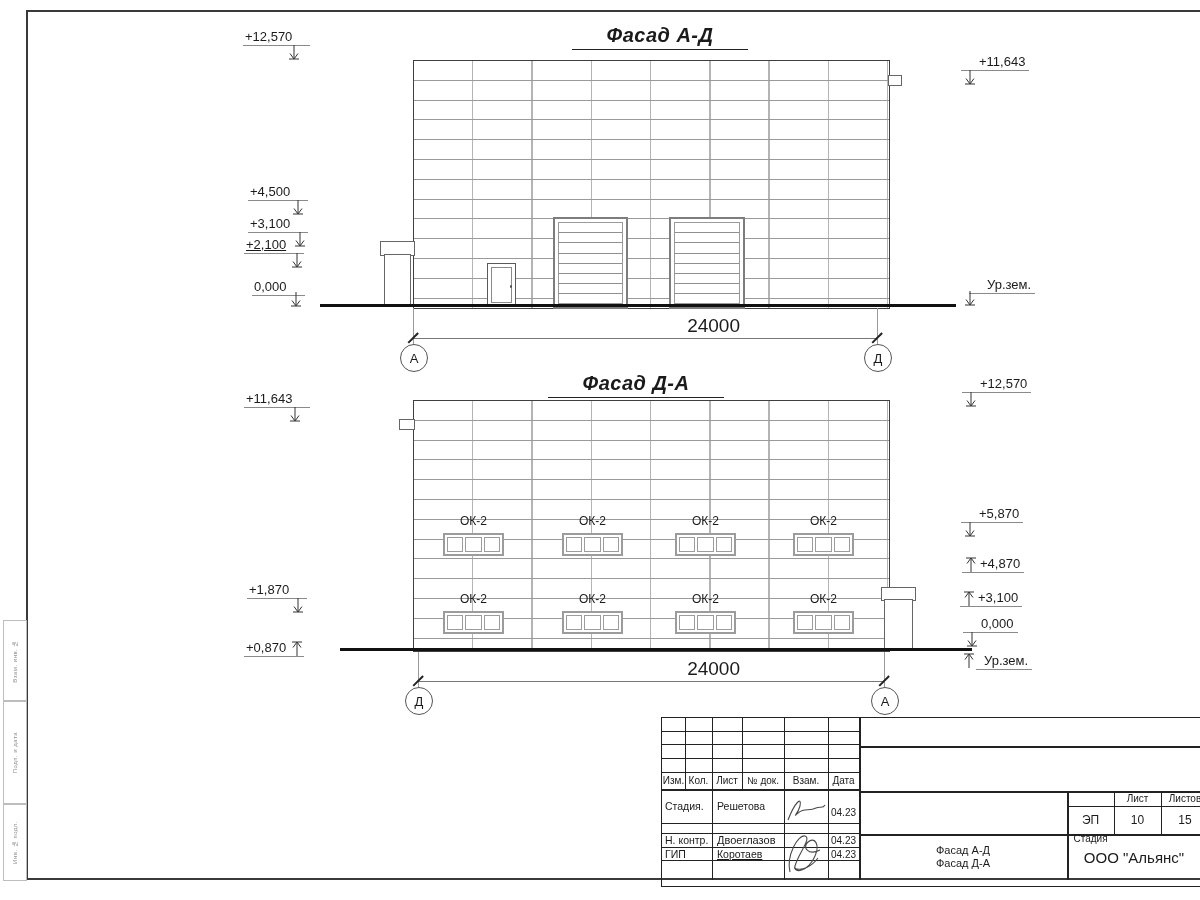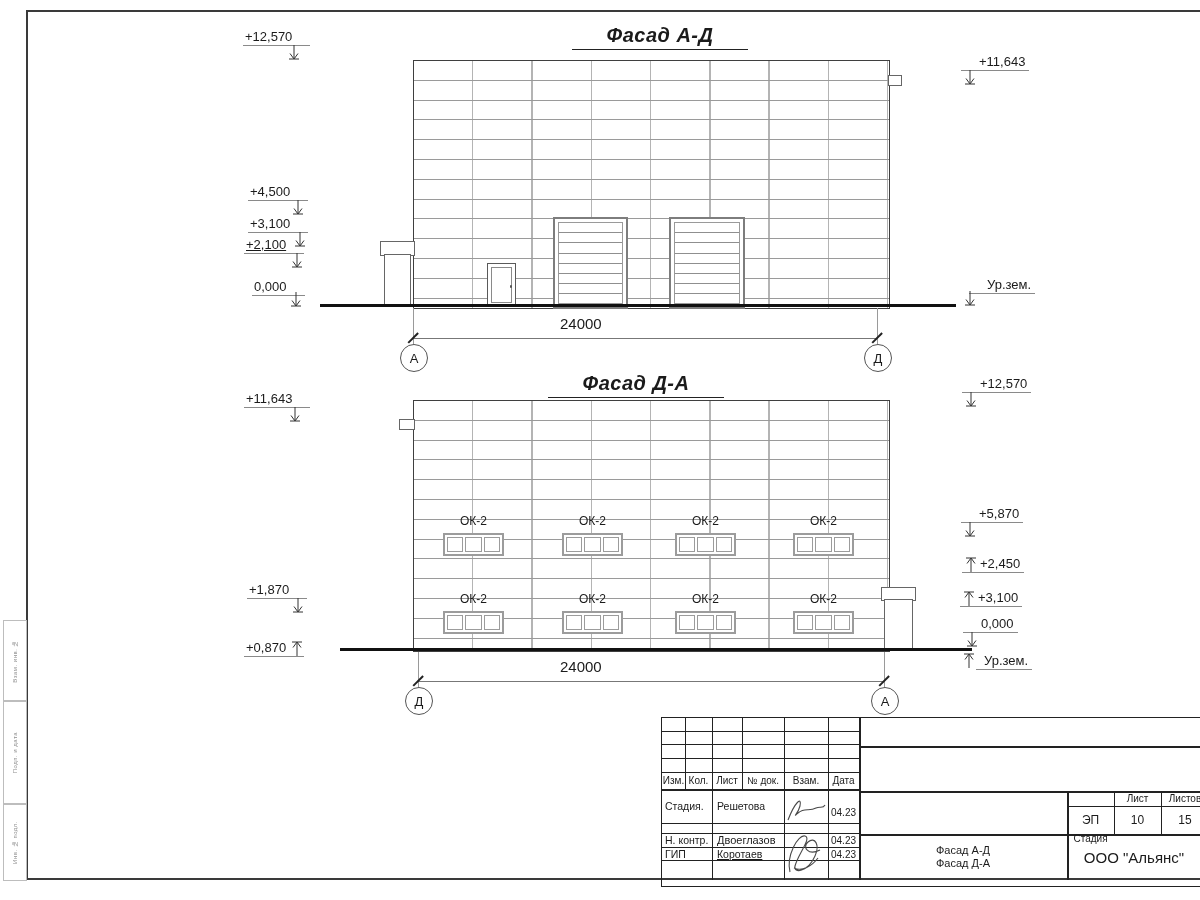--- a/index.html
+++ b/index.html
@@ -26,21 +26,21 @@
   .ftitle{position:absolute;font-size:20px;font-weight:bold;font-style:italic;letter-spacing:.5px;
      text-align:center;border-bottom:1.8px solid #222;padding:0 8px 2px;}
   
   .elev{position:absolute;font-size:13px;border-bottom:1px solid #8a8a8a;white-space:nowrap;
      padding:0 4px 1px 2px;line-height:15px;}
   .pr{padding-right:18px;}
   .pl{padding-left:18px;}
   .pls{padding-left:8px;}
   .arr{position:absolute;width:14px;height:16px;}
   
-  .dimtext{position:absolute;font-size:15px;text-align:left;}
+  .dimtext{position:absolute;font-size:19px;text-align:right;}
   .dimline{position:absolute;height:1px;background:#777;}
   .slash{position:absolute;width:14px;height:1.5px;background:#222;transform:rotate(-45deg);}
   .ext{position:absolute;width:1px;background:#9a9a9a;}
   .bub{position:absolute;width:26px;height:26px;border:1px solid #555;border-radius:50%;
      display:flex;align-items:center;justify-content:center;font-size:13px;background:#fff;}
   
   #stamp{position:absolute;left:661px;top:717px;width:539px;height:170px;
      border-top:1.6px solid #222;border-left:1.6px solid #222;border-bottom:1.6px solid #222;box-sizing:border-box;}
   #stamp .l{position:absolute;background:#222;}
   #stamp .cell{position:absolute;display:flex;align-items:center;justify-content:center;
@@ -226,21 +226,21 @@
     </svg>
 
   <div class="elev pl" style="left:962px;top:376px;">+12,570</div>
   <svg class="arr" style="left:964px;top:392px;">
       <use href="#arrD"></use>
     </svg>
   <div class="elev pl" style="left:961px;top:506px;">+5,870</div>
   <svg class="arr" style="left:963px;top:522px;">
       <use href="#arrD"></use>
     </svg>
-  <div class="elev pl" style="left:962px;top:556px;">+2,450</div>
+  <div class="elev pl" style="left:962px;top:556px;">+4,870</div>
   <svg class="arr" style="left:964px;top:556px;">
       <use href="#arrU"></use>
     </svg>
   <div class="elev pl" style="left:960px;top:590px;">+3,100</div>
   <svg class="arr" style="left:962px;top:590px;">
       <use href="#arrU"></use>
     </svg>
   <div class="elev pl" style="left:963px;top:616px;">0,000</div>
   <svg class="arr" style="left:965px;top:632px;">
       <use href="#arrD"></use>

